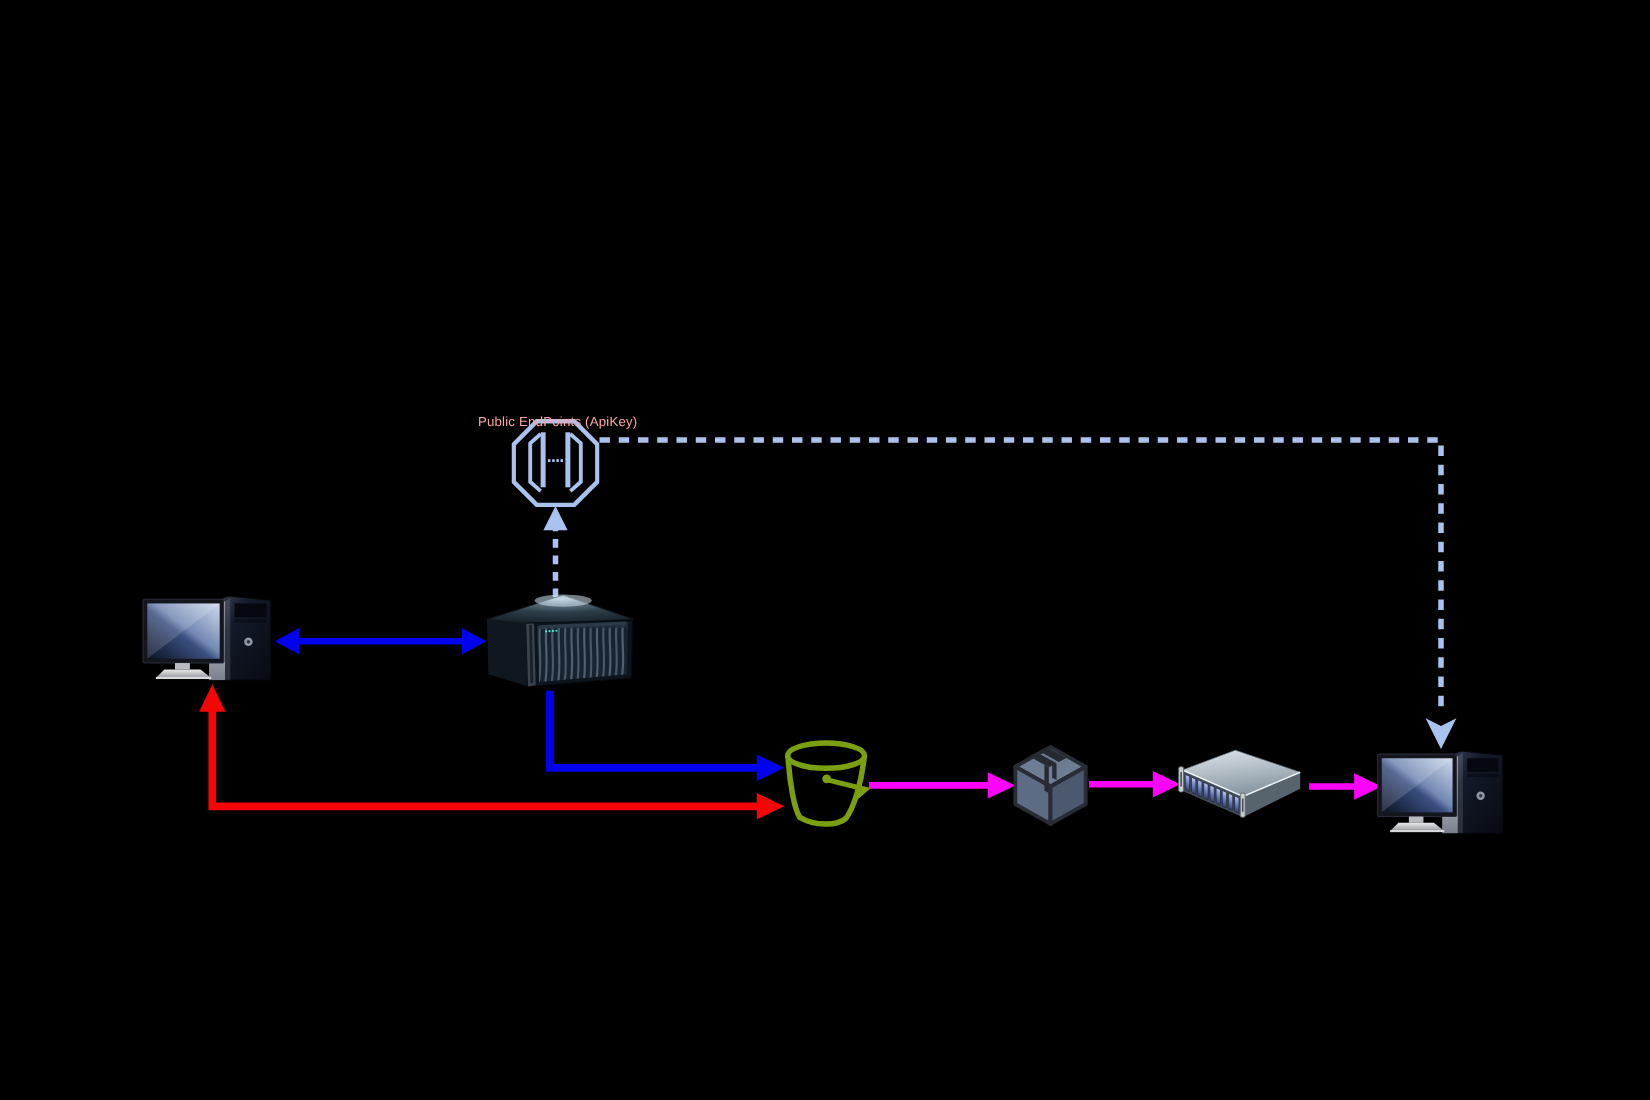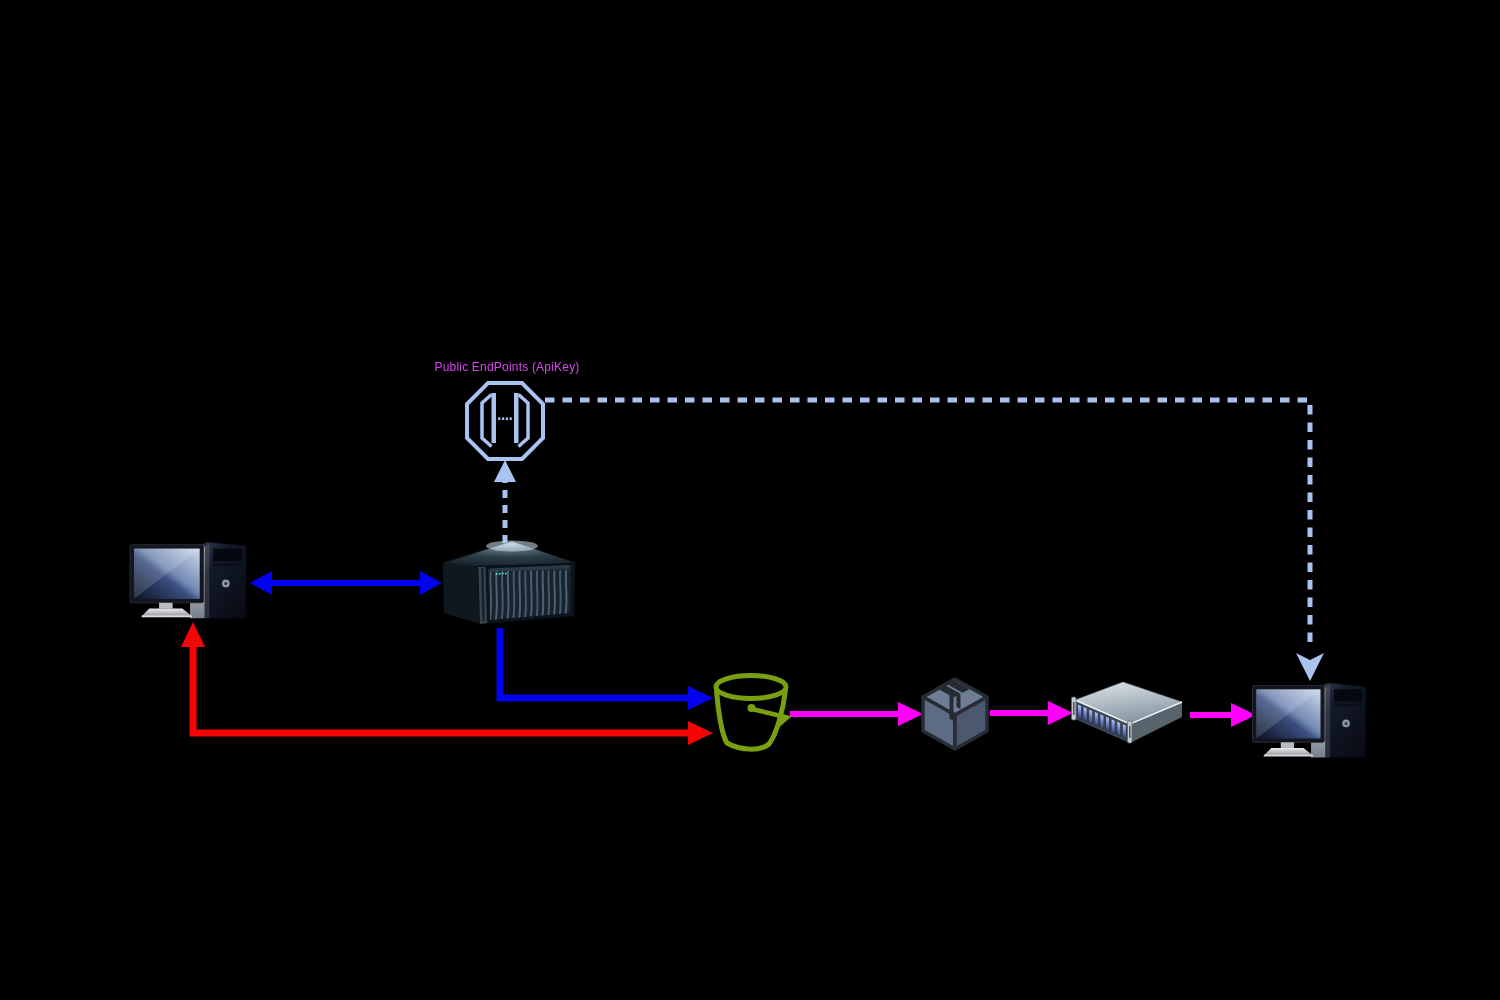--- a/index.html
+++ b/index.html
@@ -1,22 +1,22 @@
 <!DOCTYPE html>
 <html><head>
 <meta charset="utf-8">
 <style>
   html,body{margin:0;padding:0;background:#000;}
   .canvas{position:relative;width:1500px;height:1000px;background:#000;overflow:hidden;
           font-family:"Liberation Sans", sans-serif;}
   .overlay{position:absolute;left:0;top:0;}
   .node{position:absolute;}
   .node svg{display:block;width:100%;height:100%;}
-  .api-label{position:absolute;left:387px;top:360px;width:240px;text-align:center;
-             color:#d946ef;font-size:12px;letter-spacing:0.2px;}
+  .api-label{position:absolute;left:387px;top:376px;width:240px;text-align:center;
+             color:#fca5a5;font-size:12px;letter-spacing:0.2px;}
 </style>
 </head>
 <body>
 
 <div class="canvas">
 
   <svg width="0" height="0" style="position:absolute">
     <defs>
       <linearGradient id="gScreen" x1="1" y1="0" x2="0" y2="1">
         <stop offset="0" stop-color="#cfdaec"></stop>

